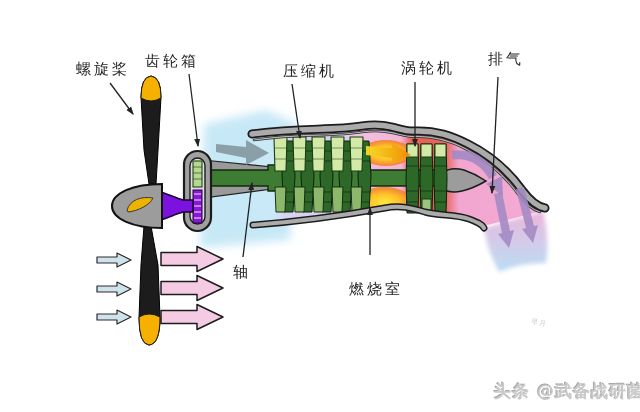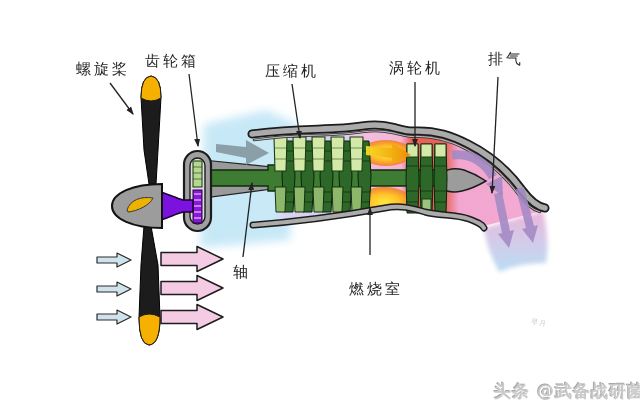--- a/index.html
+++ b/index.html
@@ -191,22 +191,22 @@
     <path d="M292,84 L300,138" marker-end="url(#lead)"></path>
     <path d="M415,82 L415,146" marker-end="url(#lead)"></path>
     <path d="M498,77 L492,193" marker-end="url(#lead)"></path>
     <path d="M243,257 L252,183" marker-end="url(#lead)"></path>
     <path d="M370,255 L370,208" marker-end="url(#lead)"></path>
   </g>
 </svg>
 
 <div class="lbl" style="left:103px;top:69px">螺旋桨</div>
 <div class="lbl" style="left:172px;top:61px">齿轮箱</div>
-<div class="lbl" style="left:292px;top:71px">压缩机</div>
-<div class="lbl" style="left:416px;top:68px">涡轮机</div>
+<div class="lbl" style="left:310px;top:71px">压缩机</div>
+<div class="lbl" style="left:428px;top:68px">涡轮机</div>
 <div class="lbl" style="left:506px;top:59px">排气</div>
 <div class="lbl" style="left:242px;top:272px">轴</div>
 <div class="lbl" style="left:376px;top:289px">燃烧室</div>
 
 <div class="faint">早月</div>
 <div class="wm">头条 @武备战研菌</div>
 
 </div>
 
 </body></html>

